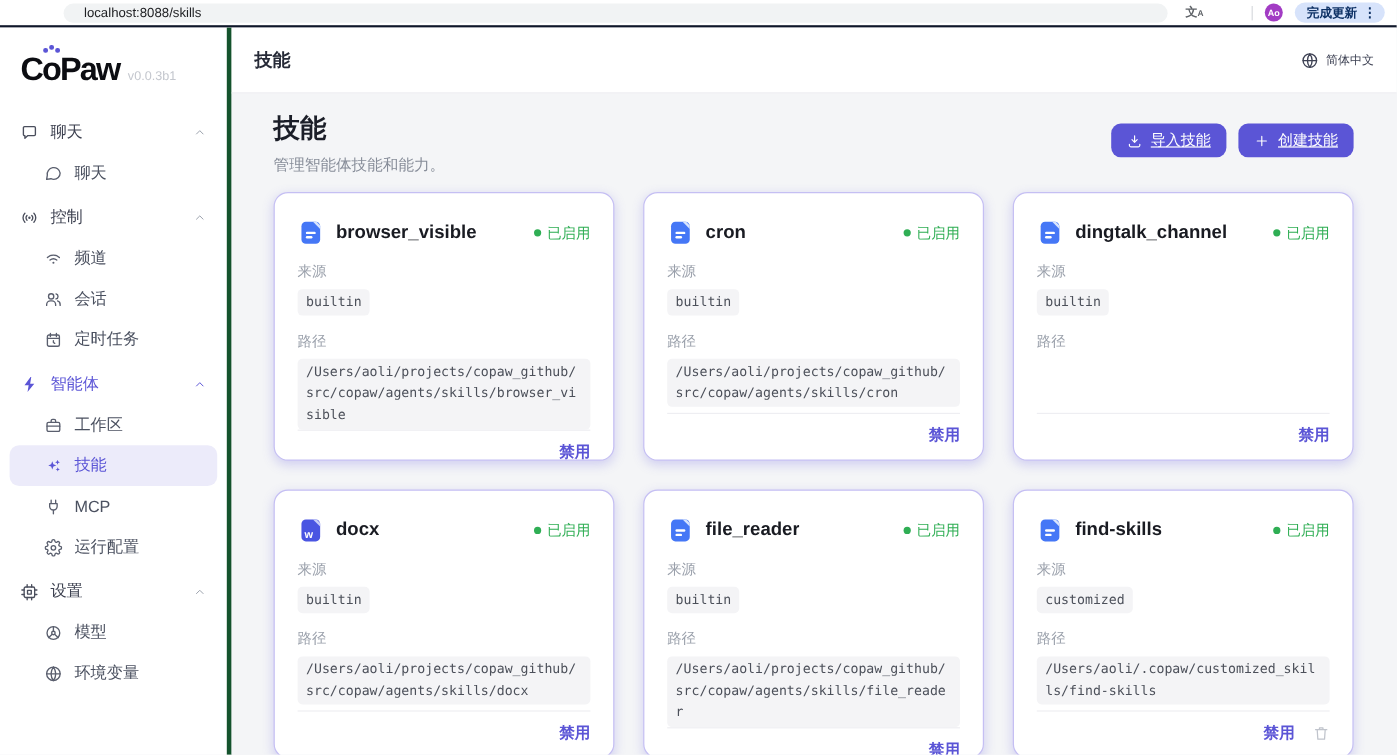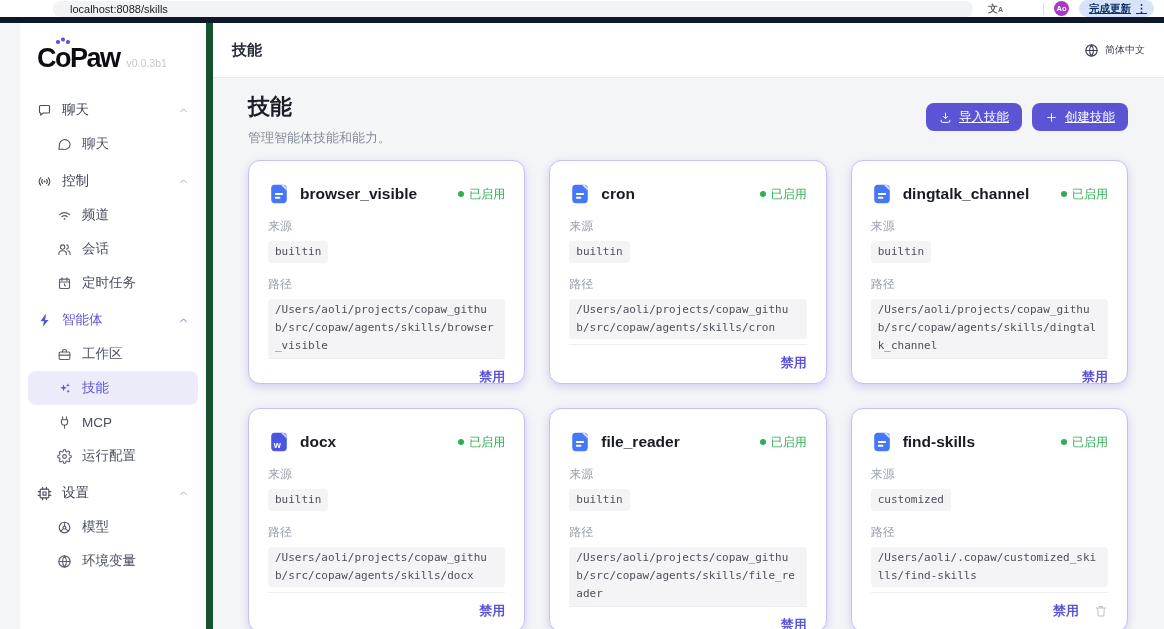--- a/index.html
+++ b/index.html
@@ -1,40 +1,40 @@
 <!DOCTYPE html>
 <html><head>
 <meta charset="utf-8">
 <style>
   * { box-sizing: border-box; margin: 0; padding: 0; }
   html,body { width:1164px; height:629px; overflow:hidden; }
   body { font-family:"Liberation Sans", sans-serif; background:#f4f5f7; color:#23262f; }
   .icn svg { width:1em; height:1em; display:block; }
 
   
-  .chrome { height:23px; background:#ffffff; border-bottom:6px solid #0f172a;
+  .chrome { height:23px; background:#ffffff; border-bottom:2px solid #0f172a;
     display:flex; align-items:center; padding:0 10px; gap:9px; color:#5f6368; }
   .cicn { font-size:12px; color:#5f6368; display:flex; align-items:center; cursor:pointer; }
   .url-pill { flex:1; height:16px; margin:0 6px 0 16px; background:#f1f3f4; border-radius:9px;
     display:flex; align-items:center; gap:7px; padding:0 10px; min-width:0; }
   .url-text { font-size:11px; color:#202124; }
   .chrome-right { display:flex; align-items:center; gap:10px; }
   .translate-glyph { font-size:10px; font-weight:bold; line-height:1; }
   .translate-glyph small { font-size:7px; }
   .vsep { width:1px; height:12px; background:#d8dade; }
   .avatar { width:15px; height:15px; border-radius:50%; background:#a23cc4; color:#fff;
     font-size:7.5px; font-weight:bold; display:flex; align-items:center; justify-content:center; cursor:pointer; }
   .update-pill { height:17px; background:#d7e3fb; color:#0d3064; border-radius:9px;
-    display:flex; align-items:center; gap:5px; padding:0 7px 0 10px; font-size:10.5px; font-weight:bold; cursor:pointer;text-decoration:underline; }
+    display:flex; align-items:center; gap:5px; padding:0 7px 0 10px; font-size:10.5px; font-weight:bold; cursor:pointer; }
   .kebab { font-size:11px; font-weight:bold; color:#0d3064; }
 
   
   .app { display:flex; height:606px; }
-  .sidebar { width:193px; background:#ffffff; border-right:7px solid #14532d; flex:none;
-    display:flex; flex-direction:column;margin-left:20px; }
+  .sidebar { width:193px; background:#ffffff; border-right:4px solid #14532d; flex:none;
+    display:flex; flex-direction:column; }
   .logo-row { padding:20px 0 10px 17px; display:flex; align-items:baseline; }
   .logo-text { font-size:27px; font-weight:bold; letter-spacing:-1.5px; color:#0c0d12; }
   .logo-o { position:relative; }
   .logo-o::before { content:""; position:absolute; left:1px; top:-3px; width:3.5px; height:3.5px;
     border-radius:50%; background:#5b55d6; box-shadow:5px -2.5px 0 #5b55d6, 10px 0 0 #5b55d6; }
   .version { font-size:10.5px; color:#c4c7ce; margin-left:7px; }
   .nav { padding:6px 8px; }
   .nav-section { height:34px; margin-top:3px; display:flex; align-items:center; gap:10px;
     padding:0 9px; font-size:13.5px; color:#3d4150; cursor:pointer; border-radius:8px; }
   .nav-section .icn { font-size:15px; color:#4a4e5c; }
@@ -399,21 +399,20 @@
               </span>
               <span class="card-title">dingtalk_channel</span>
               <span class="badge">
                 <span class="dot"></span>
                 <span class="txt">已启用</span>
               </span>
             </div>
             <div class="lbl">来源</div>
             <span class="chip">builtin</span>
             <div class="lbl">路径</div>
-            <span class="chip">/Users/aoli/projects/copaw_github/src/copaw/agents/skills/dingtalk_channel</span>
             <div class="card-foot">
               <a class="disable-link">禁用</a>
             </div>
           </div>
           <div class="card">
             <div class="card-head">
               <span class="icn file-icn">
                 <svg viewBox="0 0 24 24">
                   <rect x="3.5" y="2" width="17" height="20" rx="4" fill="#4a55e2"></rect>
                   <path d="M14 2h3.2L20.5 5.3V8.5L14 2z" fill="#c9cef8"></path>

